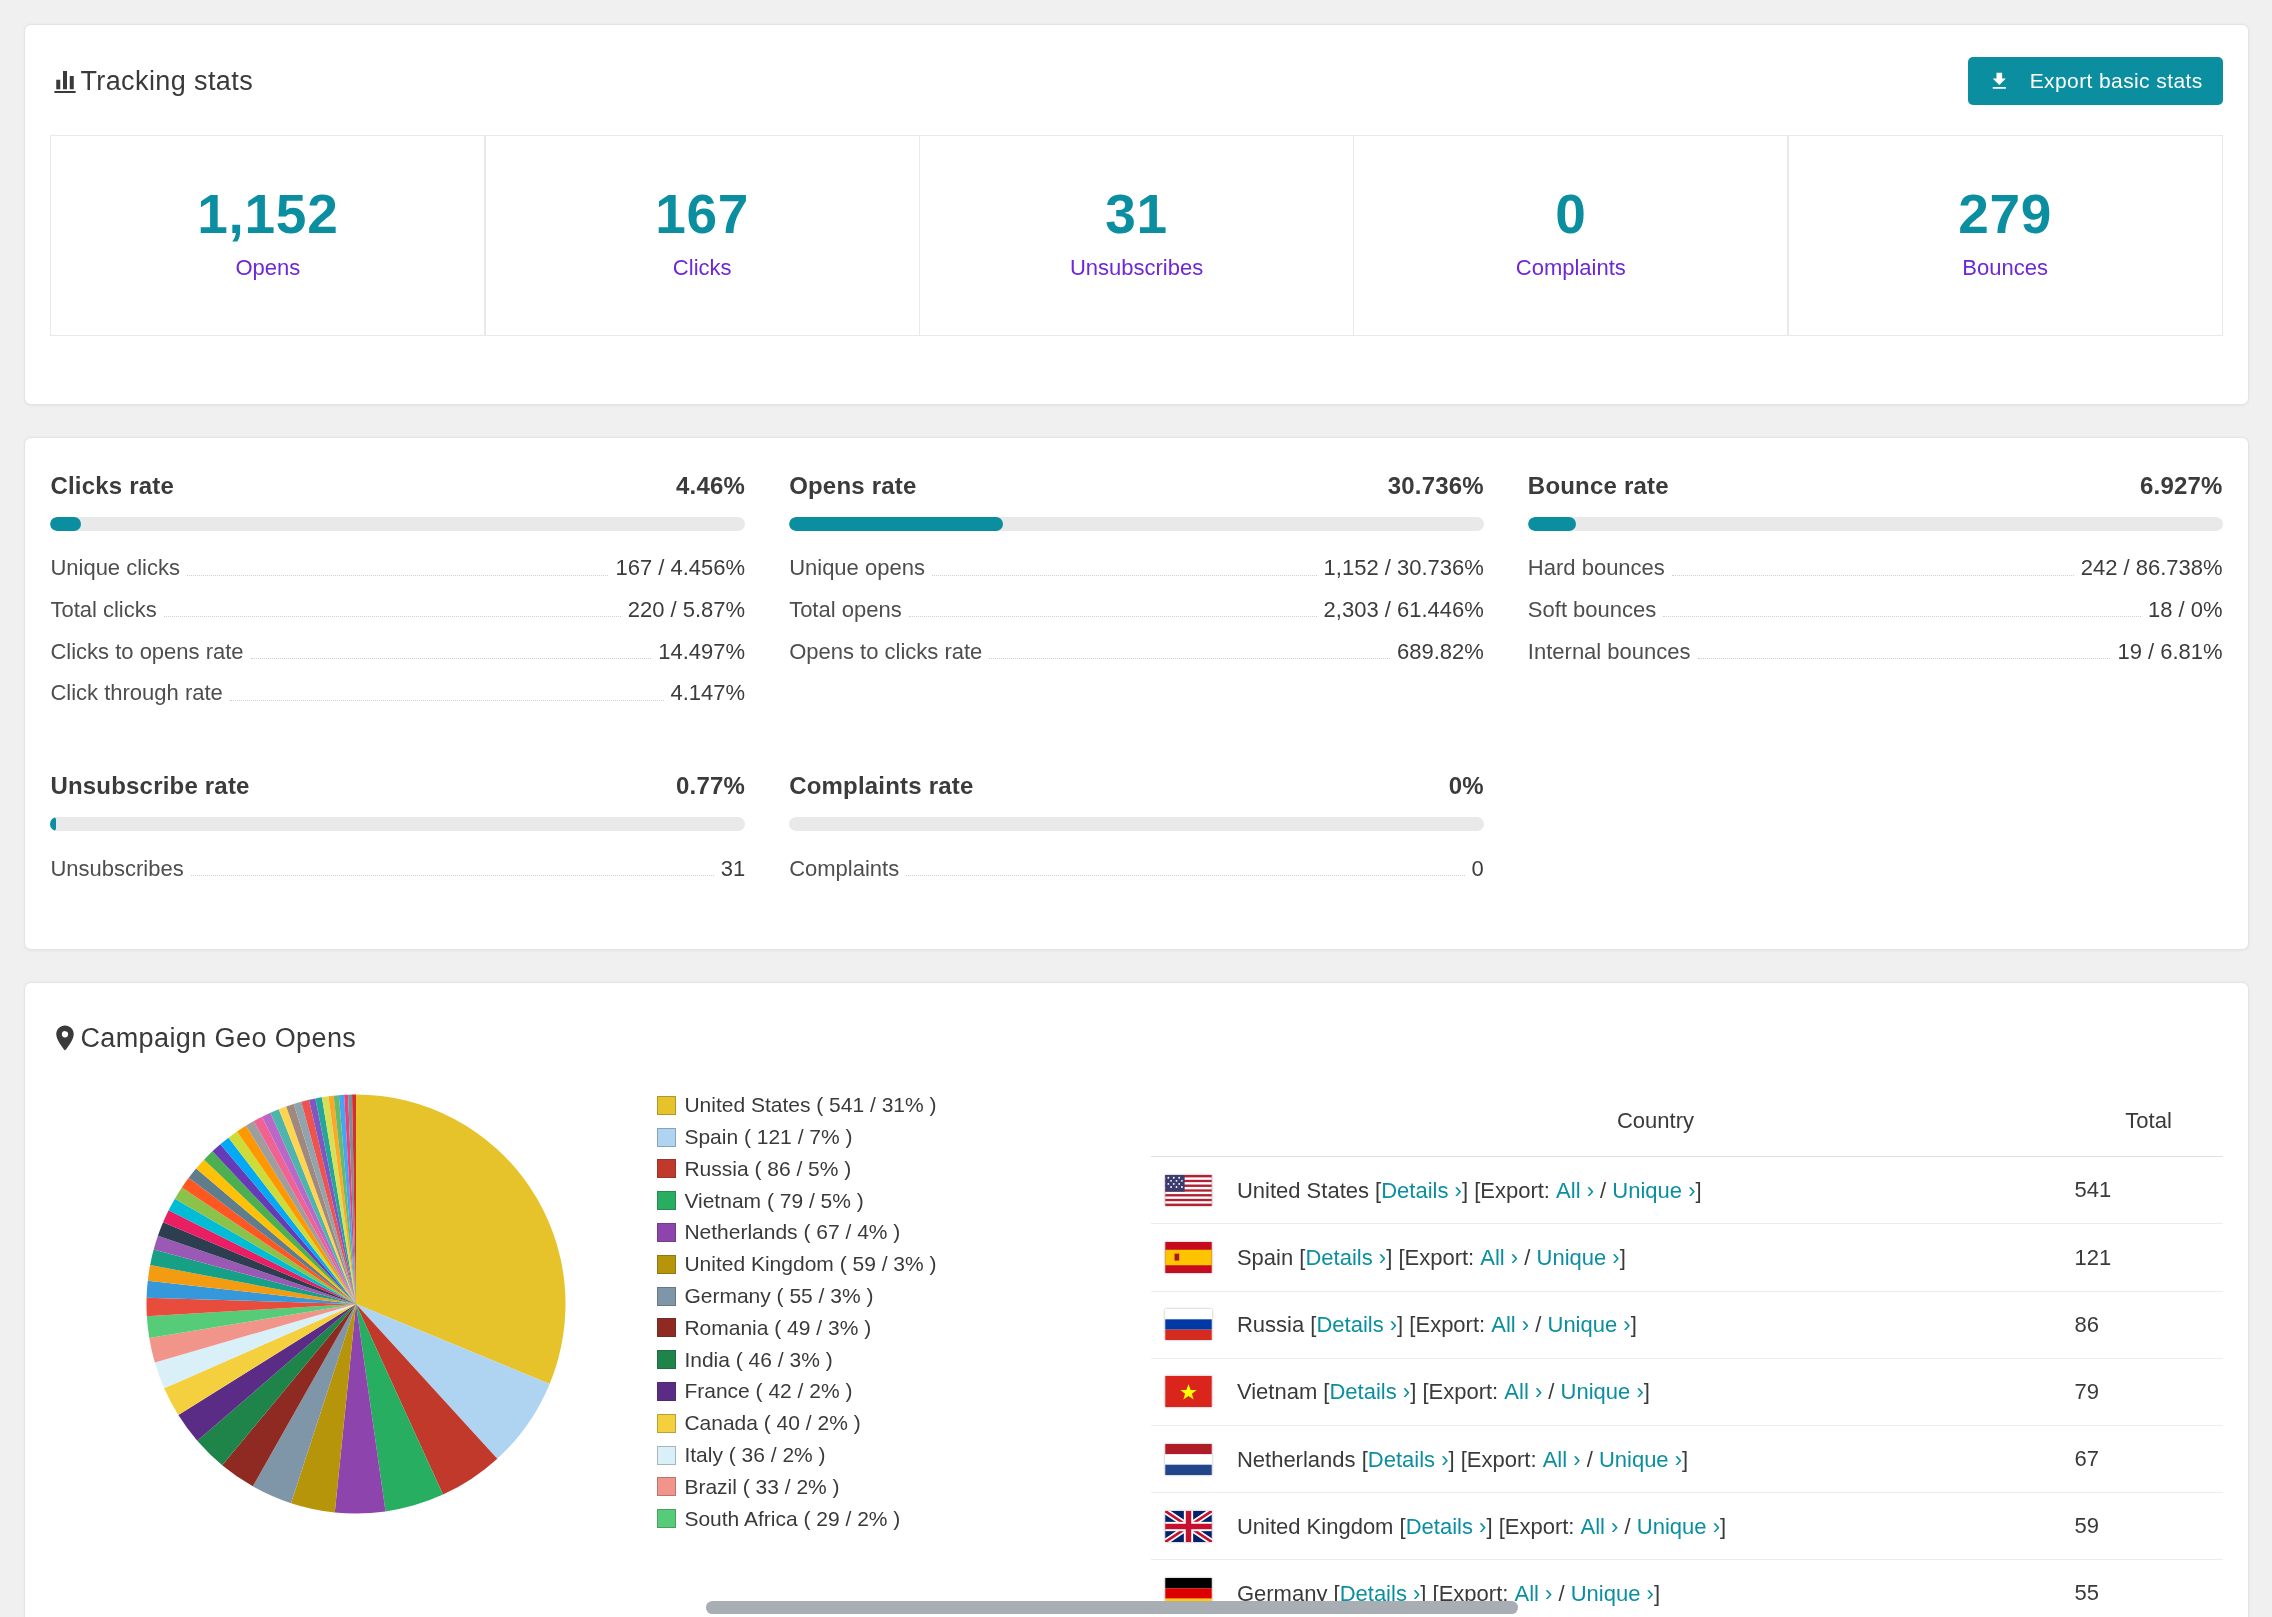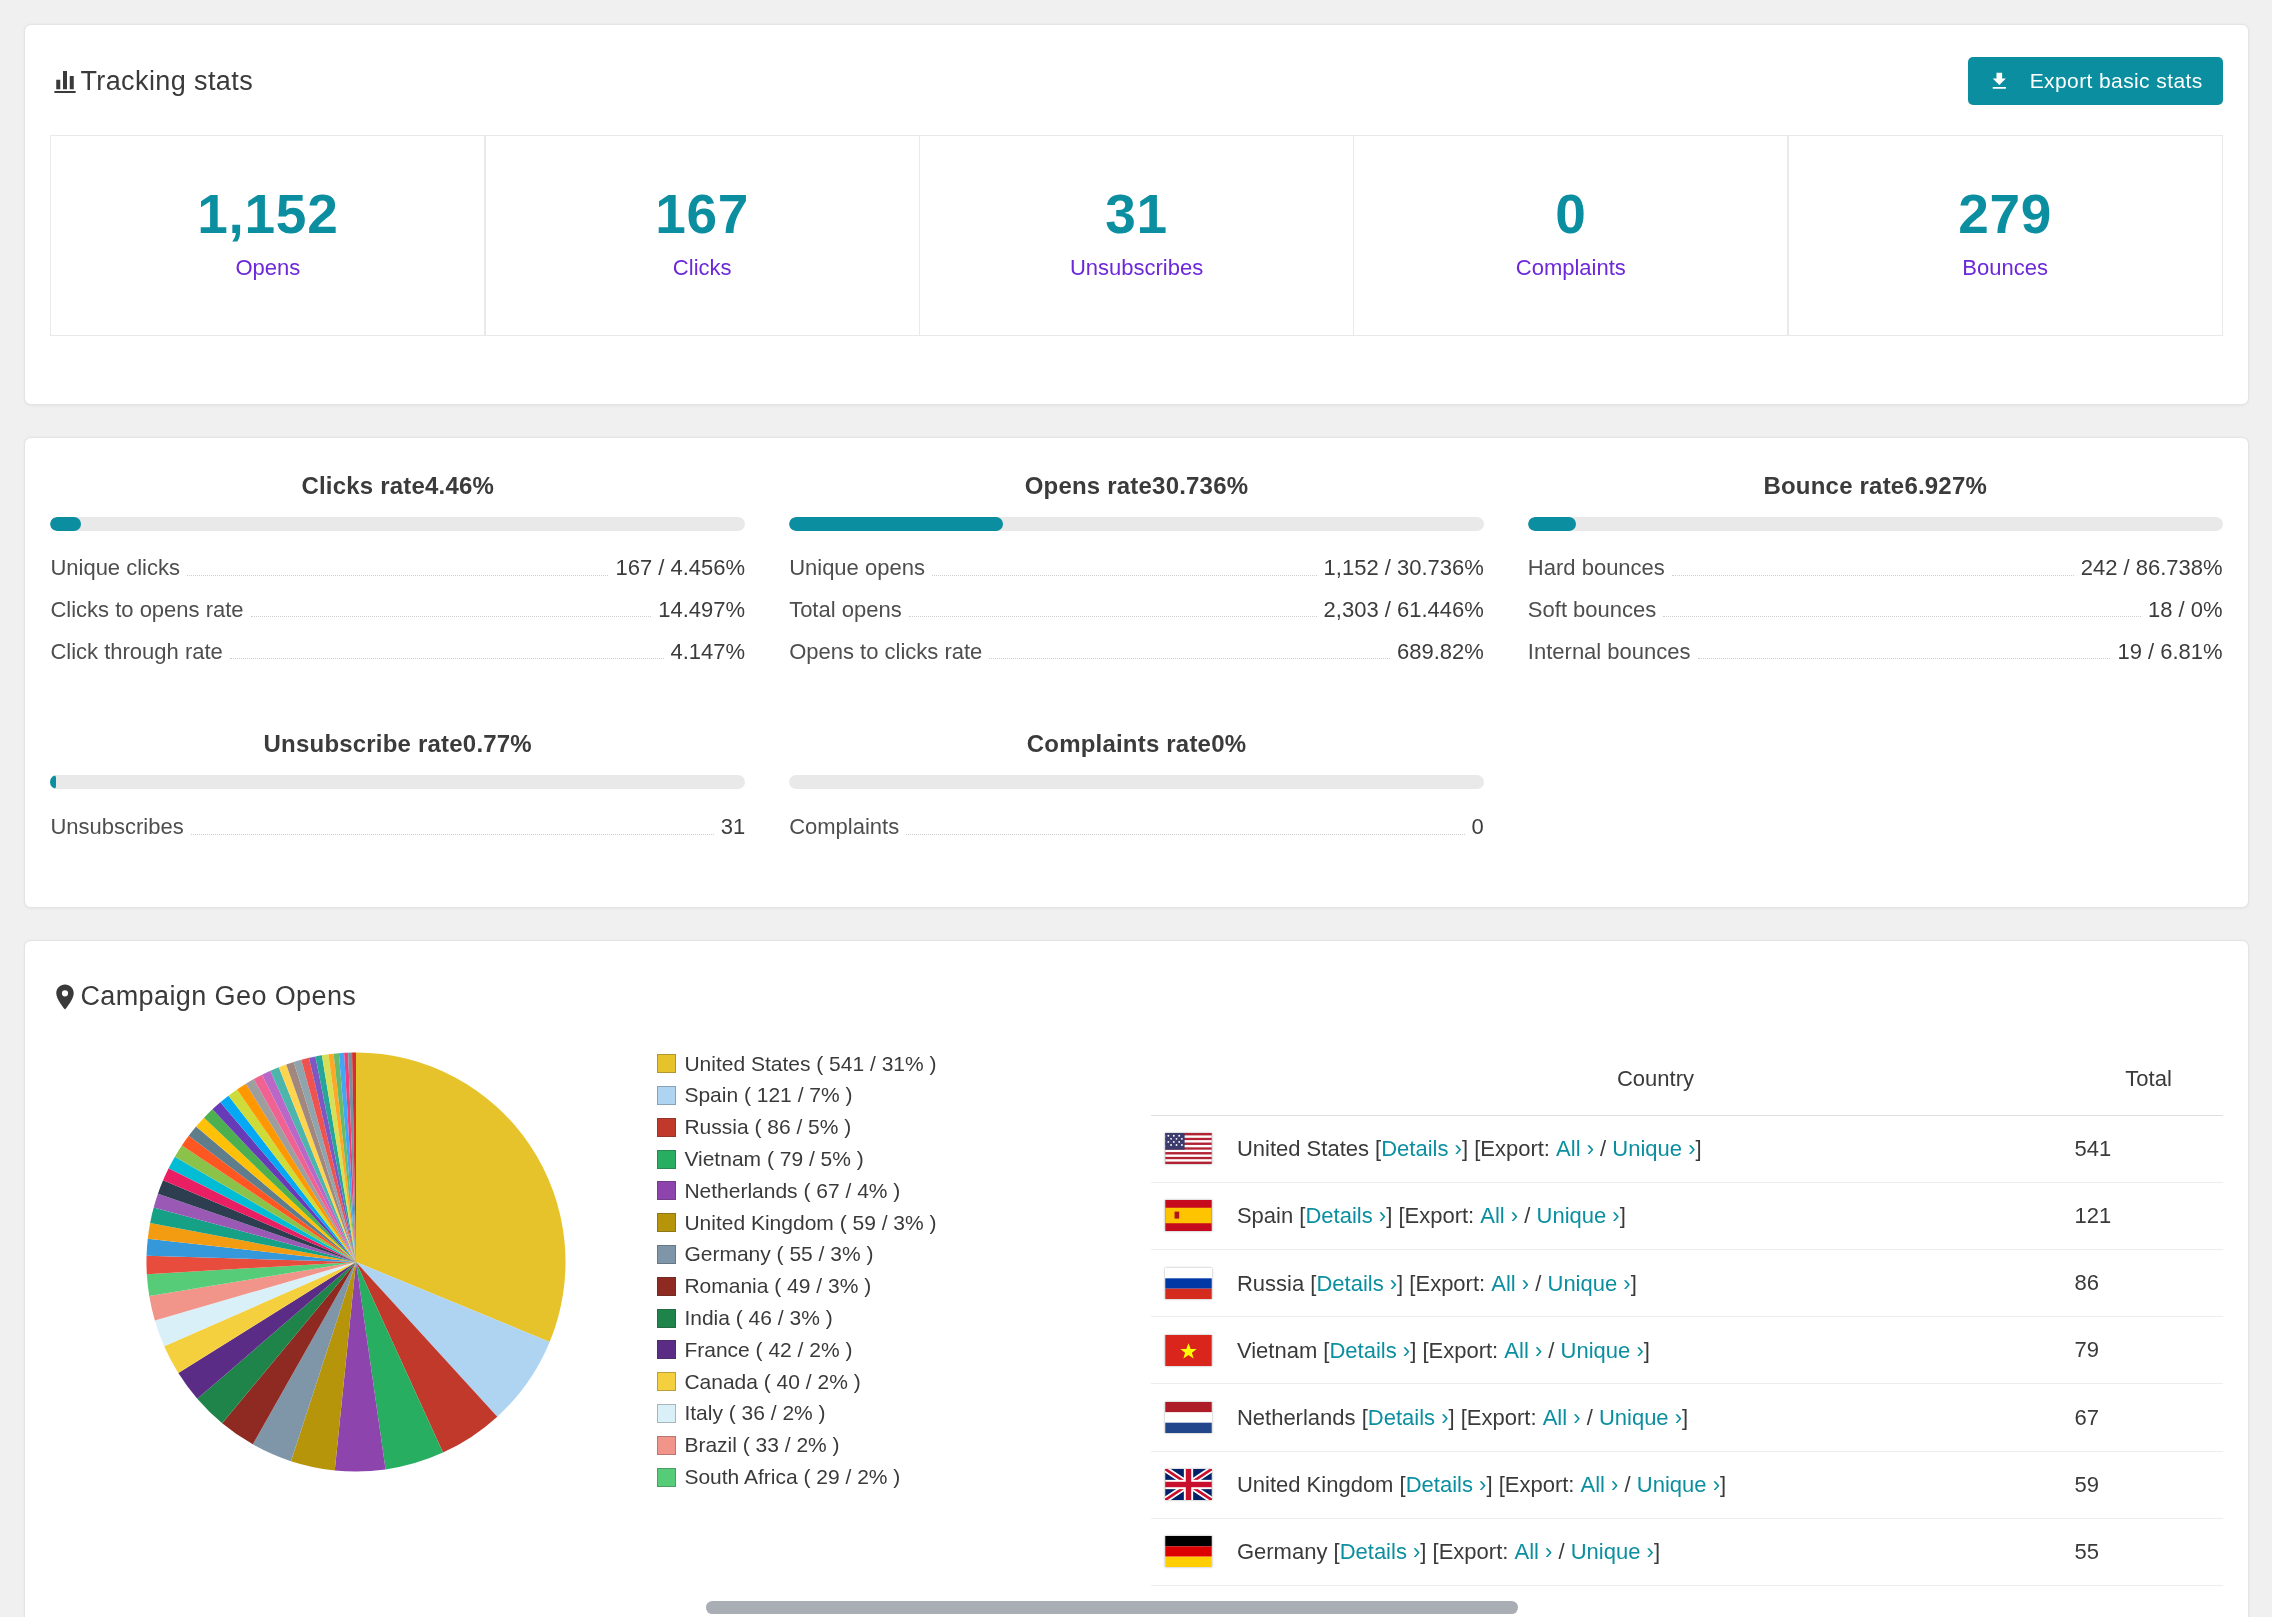--- a/index.html
+++ b/index.html
@@ -45,21 +45,21 @@
   }
   .stat:first-child { margin-left: 0; }
   .stat-value { color: var(--accent); font-size: 55px; font-weight: 700; letter-spacing: 0.7px; line-height: 1; }
   .stat-label { color: #6d28d9; font-size: 22px; margin-top: 12.7px; }
   
   .rates-card { padding: 34px 25.4px 59px 25.4px; }
   .rates-grid {
     display: grid; grid-template-columns: 1fr 1fr 1fr;
     column-gap: 44px; row-gap: 58px;
   }
-  .rate-head { display: flex; justify-content: center; align-items: baseline; }
+  .rate-head { display: flex; justify-content: space-between; align-items: baseline; }
   .rate-title, .rate-value { font-size: 24px; font-weight: 700; color: #3b3b3b; letter-spacing: 0.2px; }
   .bar {
     height: 14px; background: #e9e9ea; border-radius: 7px;
     margin-top: 17px; overflow: hidden;
   }
   .fill { height: 100%; background: var(--accent); border-radius: 7px; }
   .rate-rows { margin-top: 17px; }
   .rrow { display: flex; align-items: flex-end; padding: 7.8px 0; font-size: 22px; }
   .rrow .lbl { white-space: nowrap; color: #4e4e4e; }
   .rrow .dots { flex: 1; border-bottom: 1.4px dotted #cfcfcf; margin: 0 7px 5.6px 7px; height: 0; }
@@ -154,20 +154,25 @@
          <span class="rate-value">4.46%</span>
        </div>
        <div class="bar">
          <div class="fill" style="width:4.46%"></div>
        </div>
        <div class="rate-rows">
             <div class="rrow">
             <span class="lbl">Unique clicks</span>
             <span class="dots"></span>
             <span class="val">167 / 4.456%</span>
+          </div>
+            <div class="rrow">
+            <span class="lbl">Total clicks</span>
+            <span class="dots"></span>
+            <span class="val">220 / 5.87%</span>
           </div>
             <div class="rrow">
             <span class="lbl">Clicks to opens rate</span>
             <span class="dots"></span>
             <span class="val">14.497%</span>
           </div>
             <div class="rrow">
             <span class="lbl">Click through rate</span>
             <span class="dots"></span>
             <span class="val">4.147%</span>

